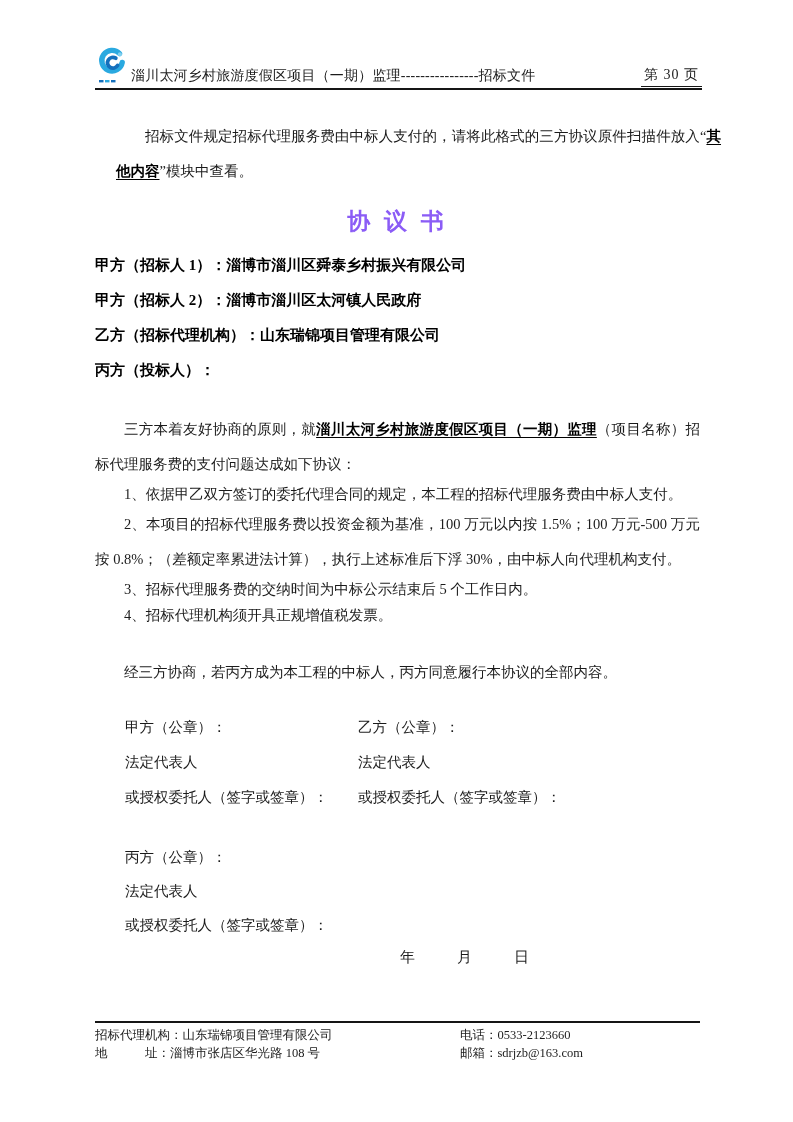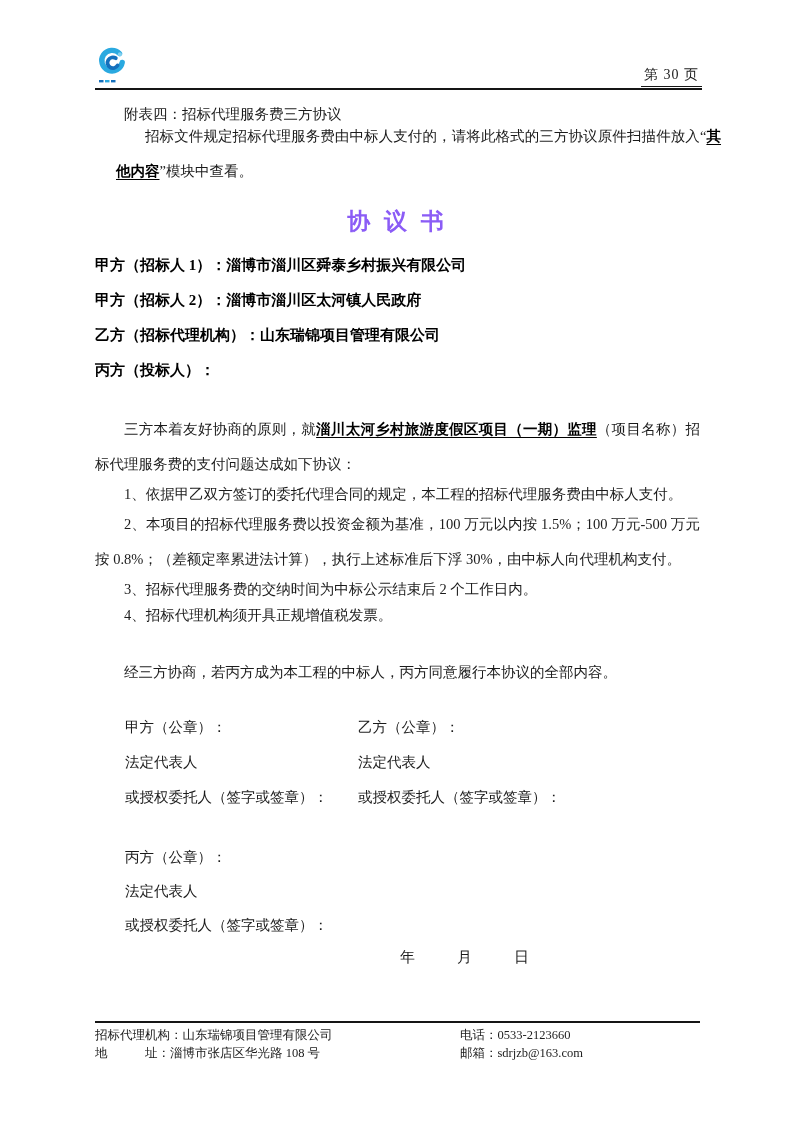--- a/index.html
+++ b/index.html
@@ -48,41 +48,41 @@
 
   <div class="header">
     <svg class="logo" viewBox="0 0 30 40" xmlns="http://www.w3.org/2000/svg">
       <path d="M23.5 7.5 A 10.3 10.3 0 1 0 26.2 16.5" fill="none" stroke="#2aa9e0" stroke-width="5.4" stroke-linecap="round"></path>
       <path d="M19.8 12.2 A 5.4 5.4 0 1 0 21.6 19.4" fill="none" stroke="#1470bd" stroke-width="3.8" stroke-linecap="round"></path>
       <circle cx="23.9" cy="8.3" r="2.1" fill="#7fd0ef"></circle>
       <rect x="3" y="34" width="4.5" height="2.4" fill="#1470bd"></rect>
       <rect x="9" y="34" width="4.5" height="2.4" fill="#2aa9e0"></rect>
       <rect x="15" y="34" width="4.5" height="2.4" fill="#1470bd"></rect>
     </svg>
+    <span class="header-title">淄川太河乡村旅游度假区项目（一期）监理----------------招标文件</span>
     <span class="page-num">第 30 页</span>
   </div>
 
-  <div class="blk ind" style="top:97px;">附表四：招标代理服务费三方协议</div>
 
   <p class="blk ind" style="top:119px;margin-left:21px;"><span>招标文件规定招标代理服务费由中标人支付的，请将此格式的三方协议原件扫描件放入“</span><span class="b u">其他内容</span><span>”模块中查看。</span></p>
 
   <div class="doc-title">协 议 书</div>
 
   <div class="parties">
     <div class="party-line"><span>甲方（招标人 1）：</span><span>淄博市淄川区舜泰乡村振兴有限公司</span></div>
     <div class="party-line"><span>甲方（招标人 2）：</span><span>淄博市淄川区太河镇人民政府</span></div>
     <div class="party-line"><span>乙方（招标代理机构）：</span><span>山东瑞锦项目管理有限公司</span></div>
     <div class="party-line"><span>丙方（投标人）：</span><span></span></div>
   </div>
 
   <p class="blk ind" style="top:412px;"><span>三方本着友好协商的原则，就</span><span class="b u">淄川太河乡村旅游度假区项目（一期）监理</span><span>（项目名称）招标代理服务费的支付问题达成如下协议：</span></p>
 
   <p class="blk ind" style="top:477px;">1、依据甲乙双方签订的委托代理合同的规定，本工程的招标代理服务费由中标人支付。</p>
   <p class="blk ind" style="top:507px;">2、本项目的招标代理服务费以投资金额为基准，100 万元以内按 1.5%；100 万元-500 万元按 0.8%；（差额定率累进法计算），执行上述标准后下浮 30%，由中标人向代理机构支付。</p>
-  <p class="blk ind" style="top:572px;">3、招标代理服务费的交纳时间为中标公示结束后 2 个工作日内。</p>
+  <p class="blk ind" style="top:572px;">3、招标代理服务费的交纳时间为中标公示结束后 5 个工作日内。</p>
   <p class="blk ind" style="top:598px;">4、招标代理机构须开具正规增值税发票。</p>
 
   <p class="blk ind" style="top:655px;">经三方协商，若丙方成为本工程的中标人，丙方同意履行本协议的全部内容。</p>
 
   <div class="sig-block">
     <div class="sig-row">
       <span class="sig-left">甲方（公章）：</span>
       <span class="sig-right">乙方（公章）：</span>
     </div>
     <div class="sig-row">

